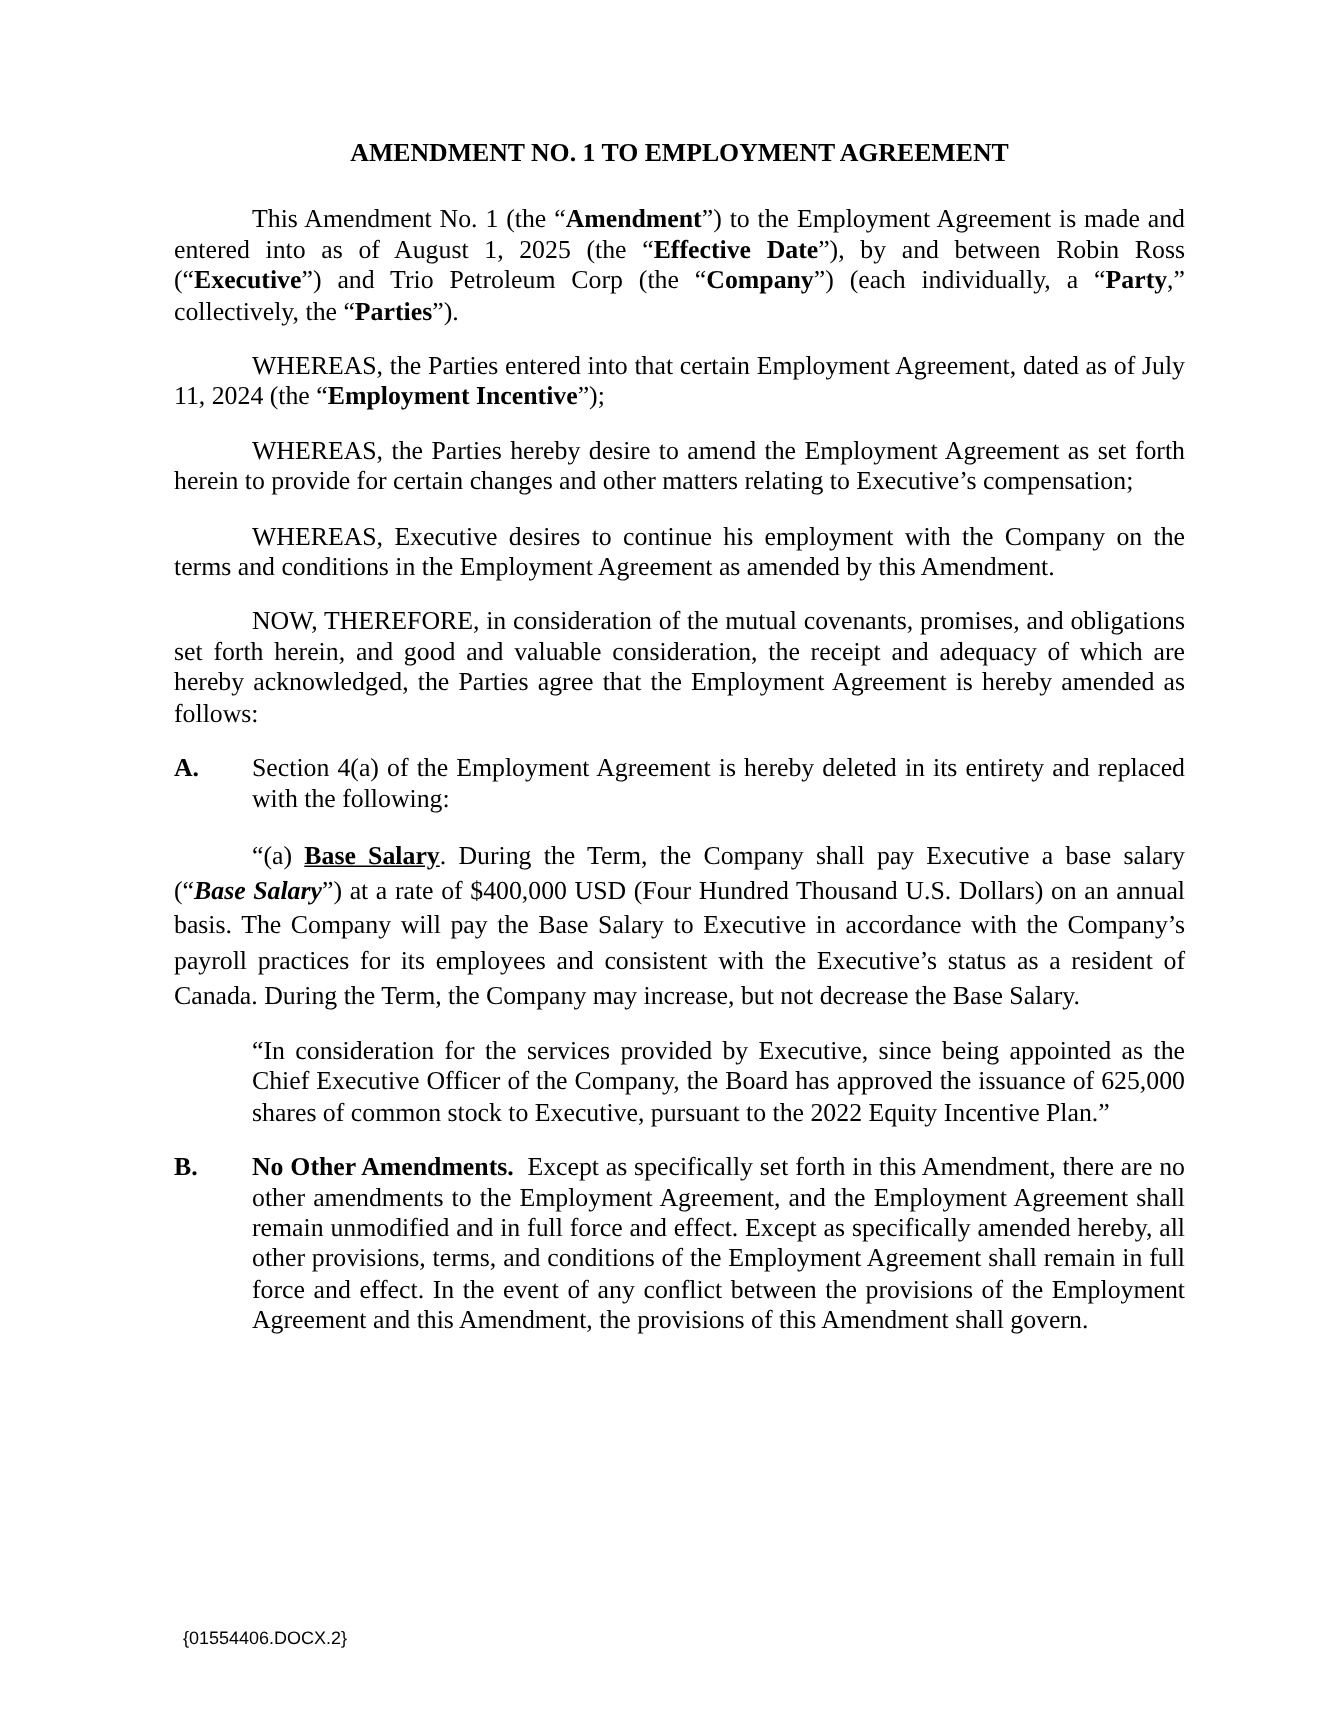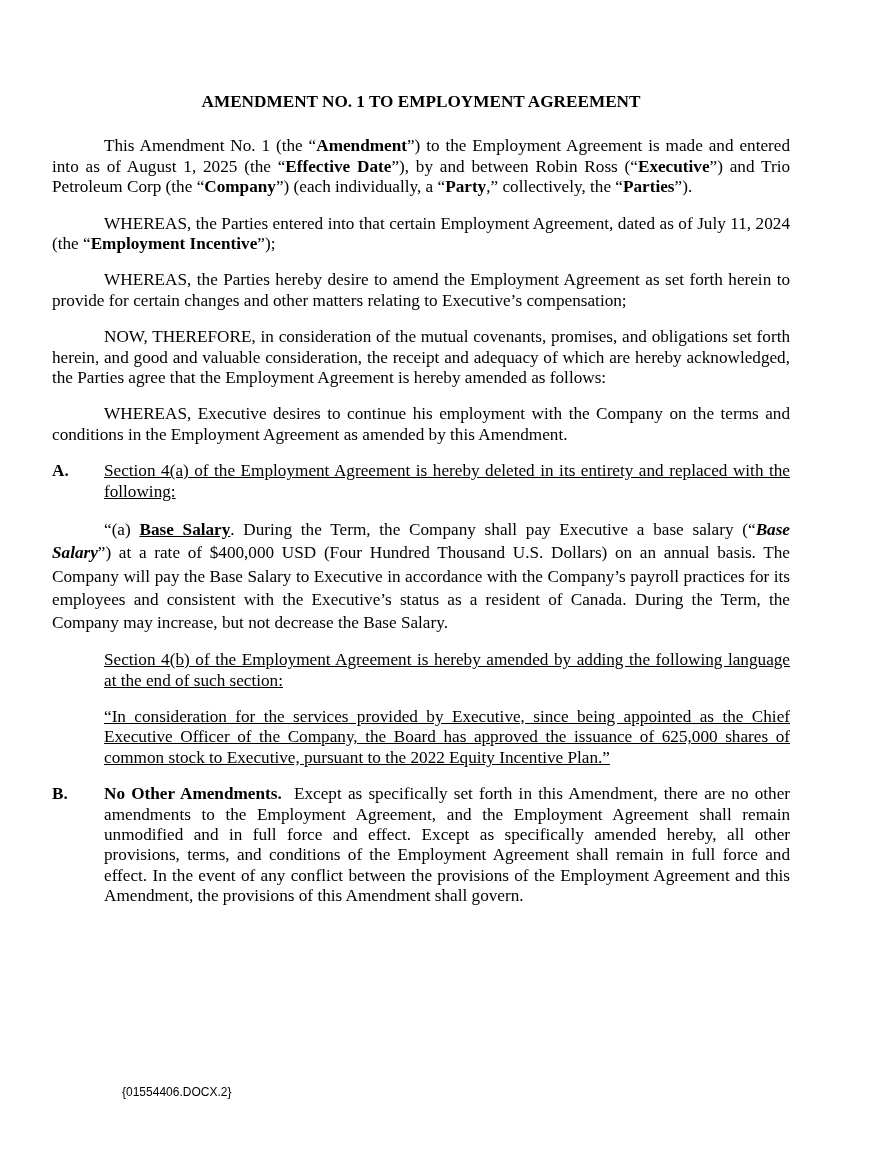--- a/index.html
+++ b/index.html
@@ -4,37 +4,37 @@
 <style>
   html, body { margin: 0; padding: 0; }
   body {
     width: 893px; height: 1155px;
     background: #ffffff;
     font-family: "Liberation Serif", "DejaVu Serif", serif;
   }
   .page {
     box-sizing: border-box;
     width: 893px; height: 1155px;
-    padding: 92px 103px 0 52px;
+    padding: 92px 103px 0 116px;
     position: relative;
     color: #000000;
     font-size: 17.2px;
     line-height: 20.4px;
   }
   .title {
     font-weight: bold;
     text-align: center;
     margin: 0 0 24px 0;
   }
   .para {
     margin: 0 0 16px 0;
     text-align: justify;
   }
   .indent { text-indent: 52px; }
-  .block  { margin-left: 52px; text-decoration: underline; }
+  .block  { margin-left: 52px; }
   .wide   { line-height: 23.2px; }
   .item {
     position: relative;
     padding-left: 52px;
     margin: 0 0 16px 0;
     text-align: justify;
   }
   .item-label {
     position: absolute;
     left: 0; top: 0;
@@ -59,33 +59,32 @@
 
   <div class="title">AMENDMENT NO. 1 TO EMPLOYMENT AGREEMENT</div>
 
   <p class="para indent"><span>This Amendment No. 1 (the “</span><span class="b">Amendment</span><span>”) to the Employment Agreement is made and entered into as of August 1, 2025 (the “</span><span class="b">Effective Date</span><span>”), by and between Robin Ross (“</span><span class="b">Executive</span><span>”) and Trio Petroleum Corp (the “</span><span class="b">Company</span><span>”) (each individually, a “</span><span class="b">Party</span><span>,” collectively, the “</span><span class="b">Parties</span><span>”).</span></p>
 
   <p class="para indent"><span>WHEREAS, the Parties entered into that certain Employment Agreement, dated as of July 11, 2024 (the “</span><span class="b">Employment Incentive</span><span>”);</span></p>
 
   <p class="para indent">WHEREAS, the Parties hereby desire to amend the Employment Agreement as set forth herein to provide for certain changes and other matters relating to Executive’s compensation;</p>
 
 
+  <p class="para indent">WHEREAS, Executive desires to continue his employment with the Company on the terms and conditions in the Employment Agreement as amended by this Amendment.</p>
+
   <p class="para indent">NOW, THEREFORE, in consideration of the mutual covenants, promises, and obligations set forth herein, and good and valuable consideration, the receipt and adequacy of which are hereby acknowledged, the Parties agree that the Employment Agreement is hereby amended as follows:</p>
-
-  <p class="para indent">WHEREAS, Executive desires to continue his employment with the Company on the terms and conditions in the Employment Agreement as amended by this Amendment.</p>
 
   <div class="item">
     <span class="item-label">A.</span>
   </div>
 
   <p class="para block">Section 4(a) of the Employment Agreement is hereby deleted in its entirety and replaced with the following:</p>
 
   <p class="para indent wide"><span>“(a) </span><span class="b u">Base Salary</span><span>. During the Term, the Company shall pay Executive a base salary (“</span><span class="b i">Base Salary</span><span>”) at a rate of $400,000 USD (Four Hundred Thousand U.S. Dollars) on an annual basis. The Company will pay the Base Salary to Executive in accordance with the Company’s payroll practices for its employees and consistent with the Executive’s status as a resident of Canada. During the Term, the Company may increase, but not decrease the Base Salary.</span></p>
 
-  <p class="para block">Section 4(b) of the Employment Agreement is hereby amended by adding the following language at the end of such section:</p>
 
   <p class="para block">“In consideration for the services provided by Executive, since being appointed as the Chief Executive Officer of the Company, the Board has approved the issuance of 625,000 shares of common stock to Executive, pursuant to the 2022 Equity Incentive Plan.”</p>
 
   <div class="item">
     <span class="item-label">B.</span>
     <span><span class="b">No Other Amendments.</span><span>&nbsp; Except as specifically set forth in this Amendment, there are no other amendments to the Employment Agreement, and the Employment Agreement shall remain unmodified and in full force and effect. Except as specifically amended hereby, all other provisions, terms, and conditions of the Employment Agreement shall remain in full force and effect. In the event of any conflict between the provisions of the Employment Agreement and this Amendment, the provisions of this Amendment shall govern.</span></span>
   </div>
 
   <div class="footer">{01554406.DOCX.2}</div>
 

